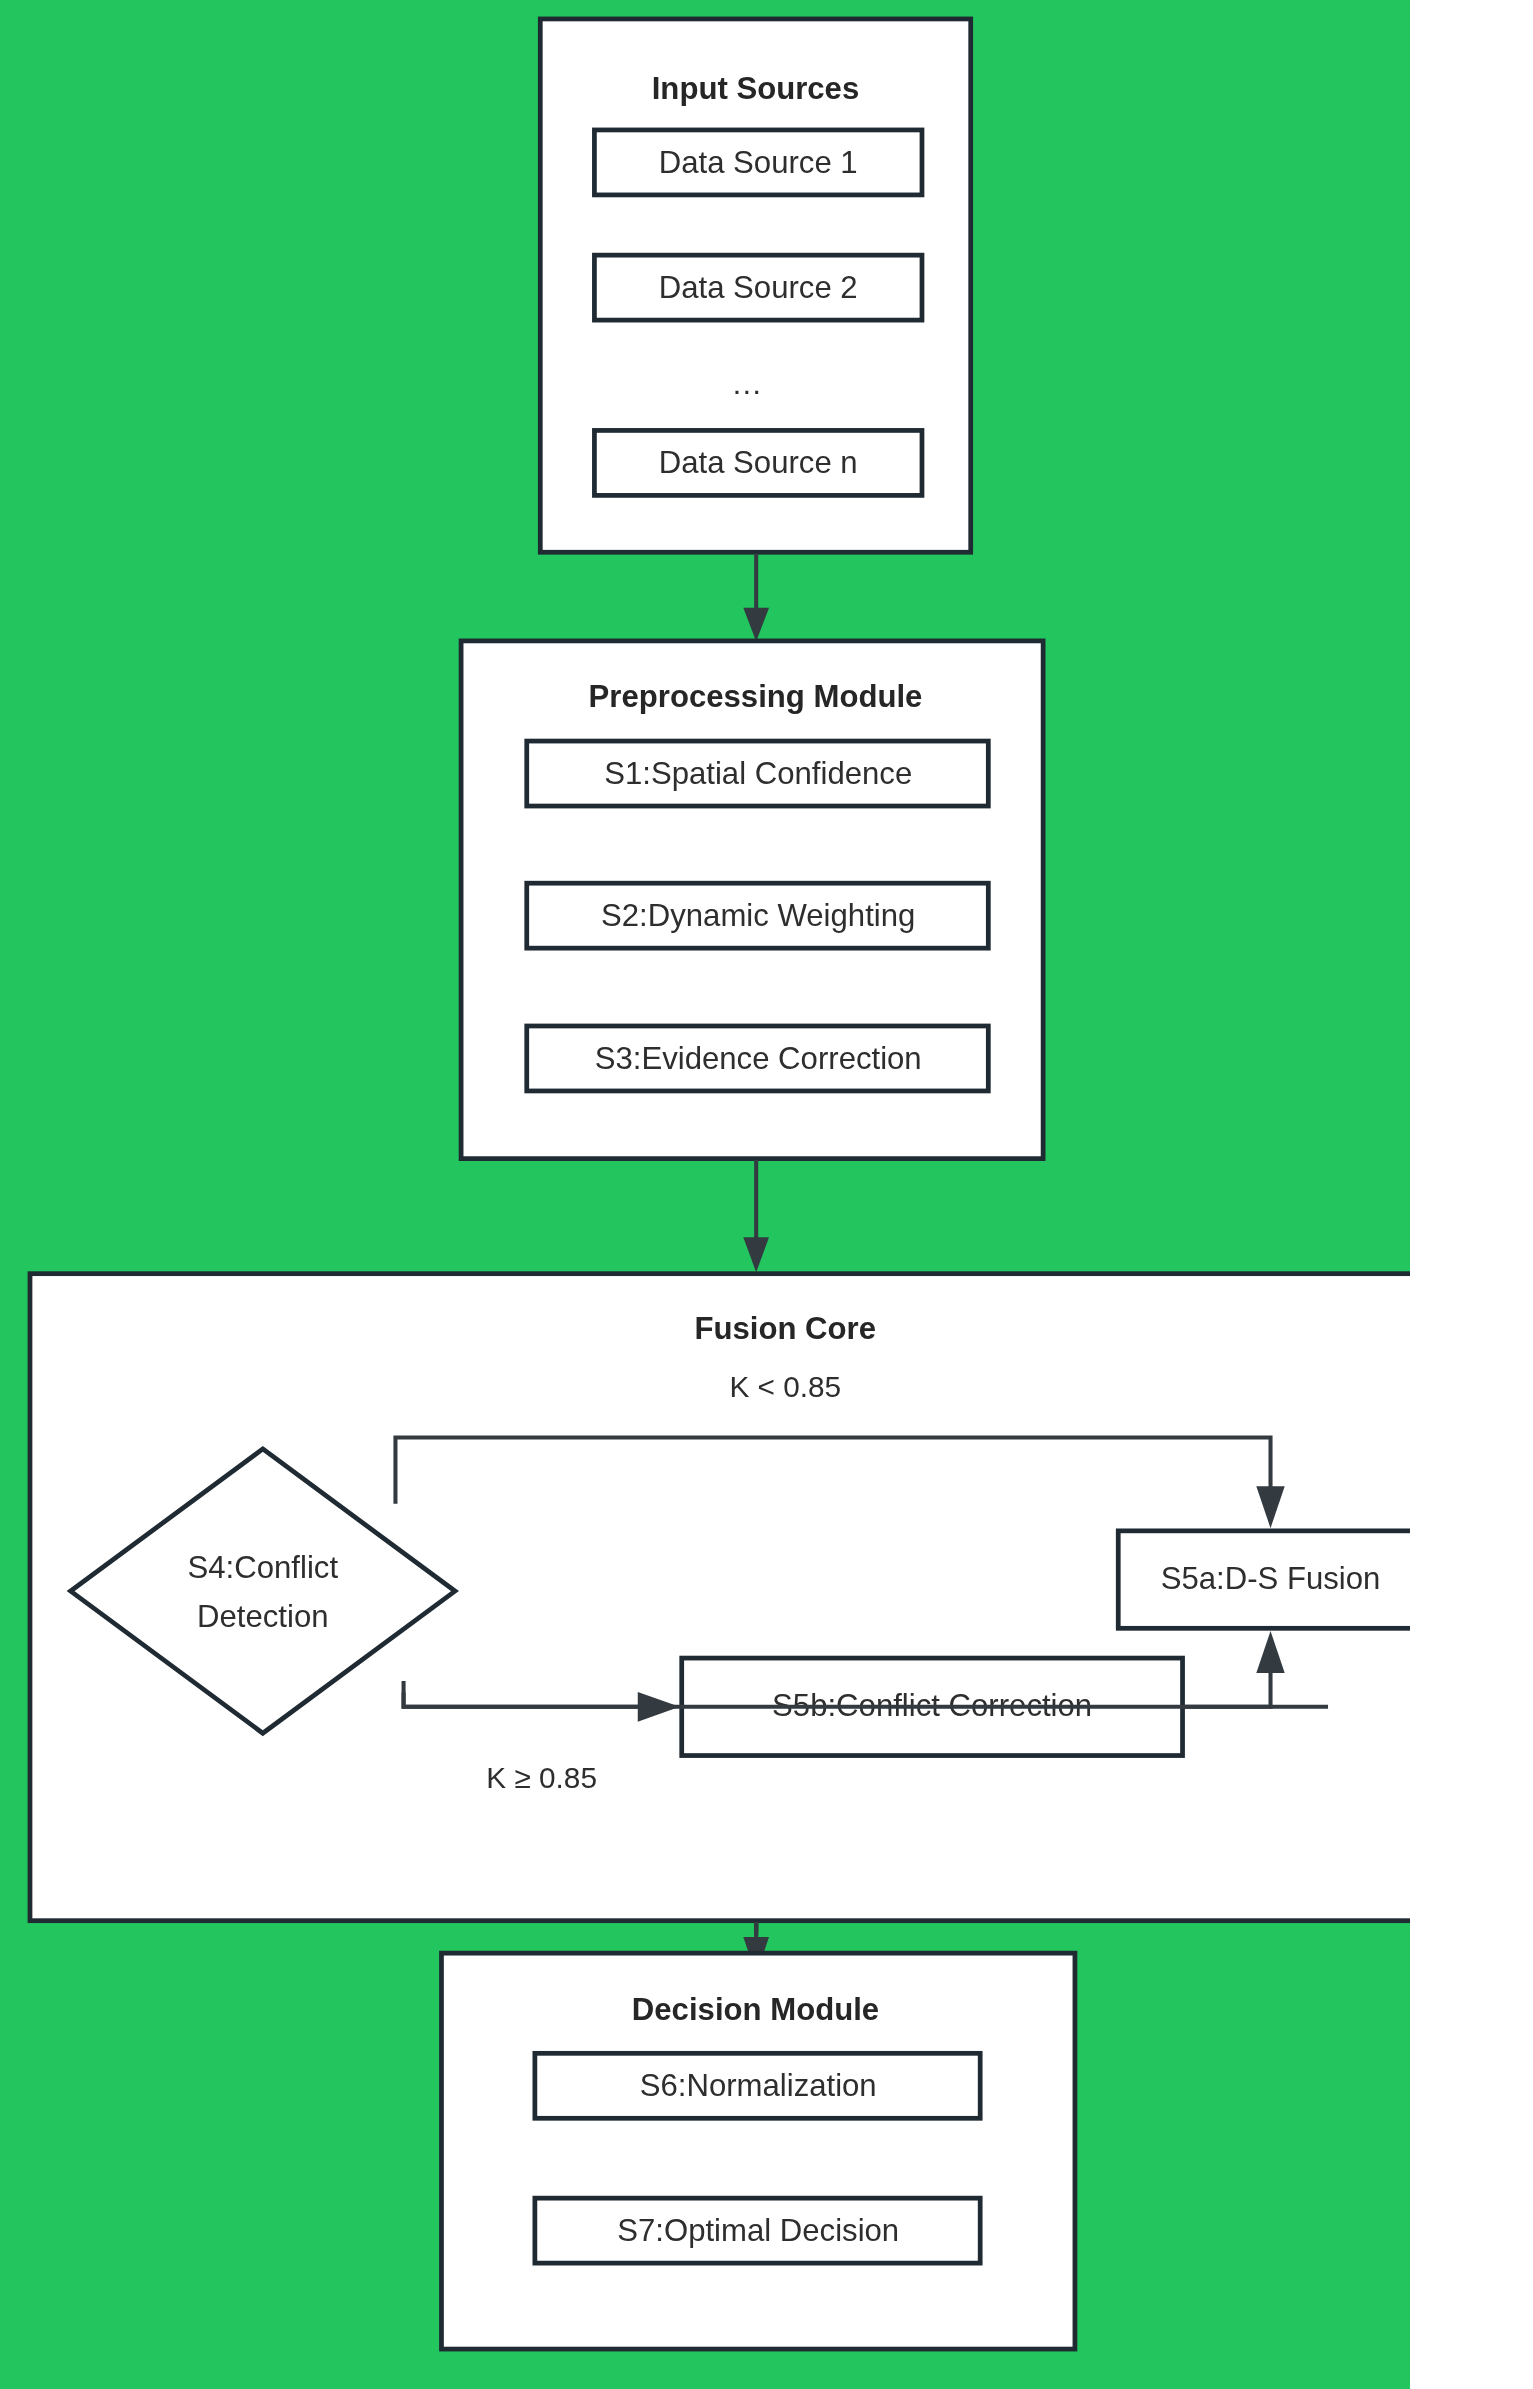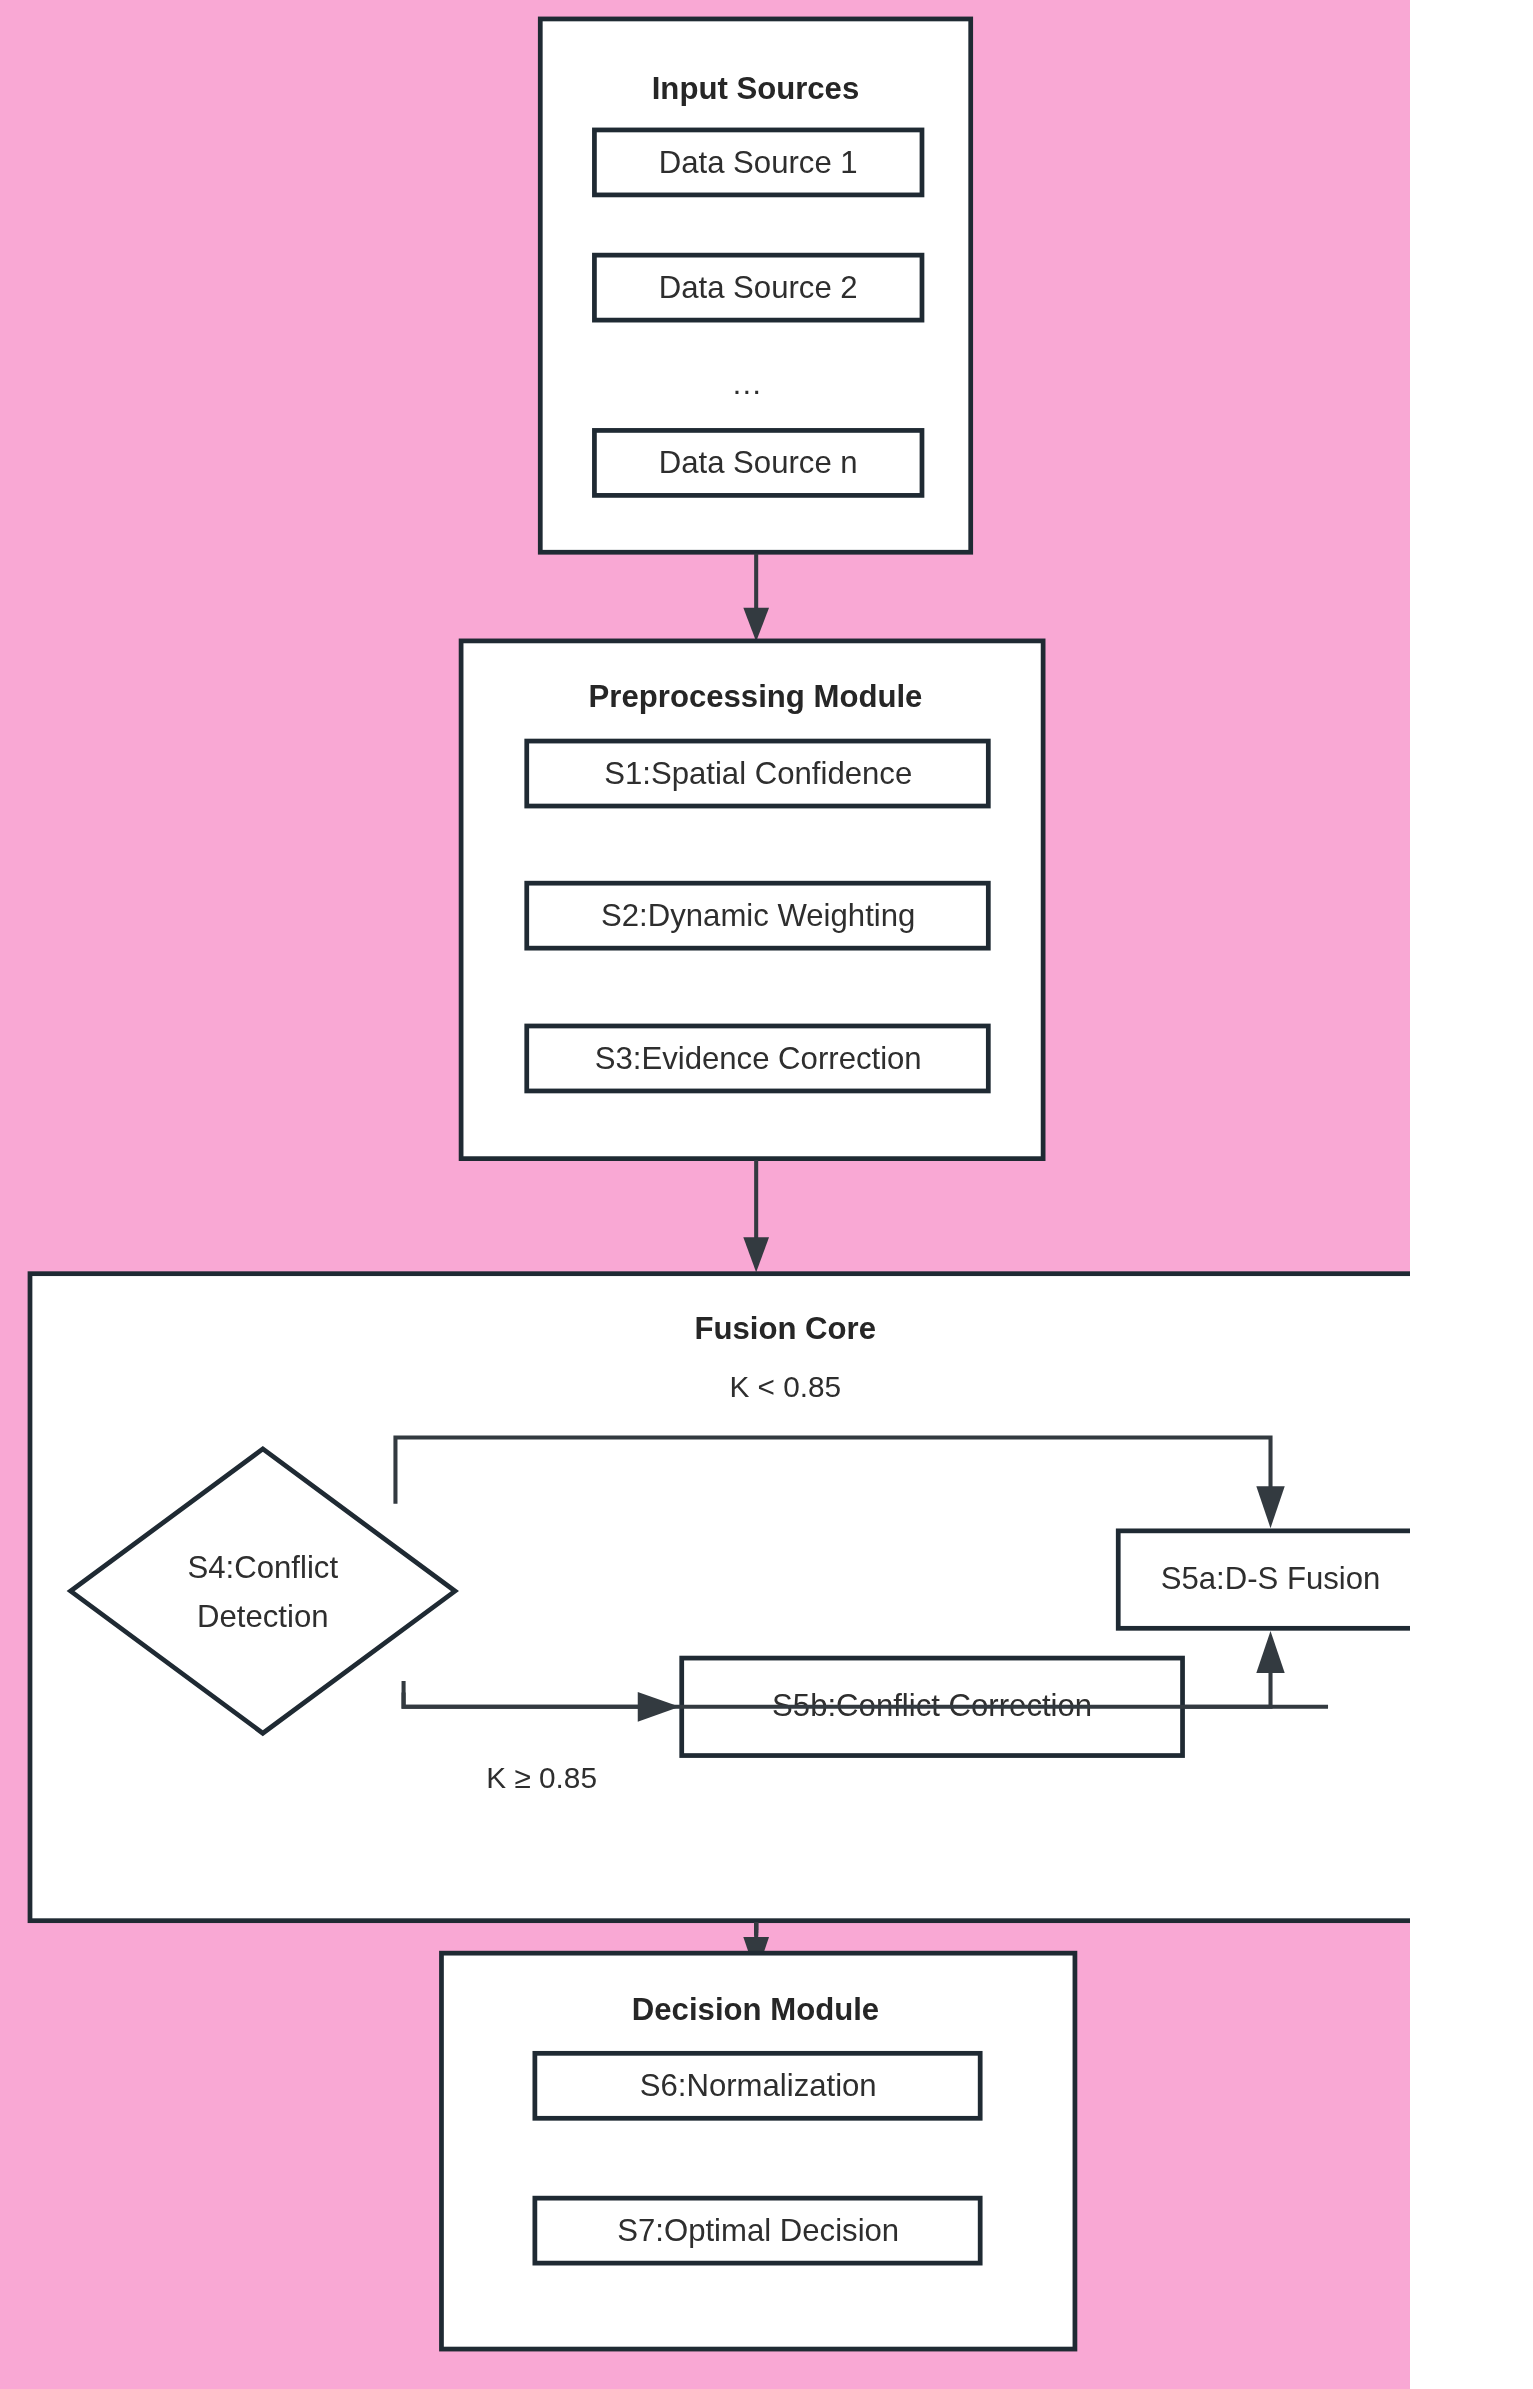--- a/index.html
+++ b/index.html
@@ -7,21 +7,21 @@
     padding: 0;
     background: #ffffff;
   }
   body {
     font-family: "Liberation Sans", sans-serif;
   }
   #diagram-root {
     position: relative;
     width: 1410px;
     height: 2389px;
-    background: #f9a8d4;
+    background: #22c55e;
     overflow: hidden;
   }
   svg#flow {
     display: block;
     width: 1534px;
     height: 2389px;
   }
   .node-rect {
     fill: #ffffff;
     stroke: #1f2a33;

